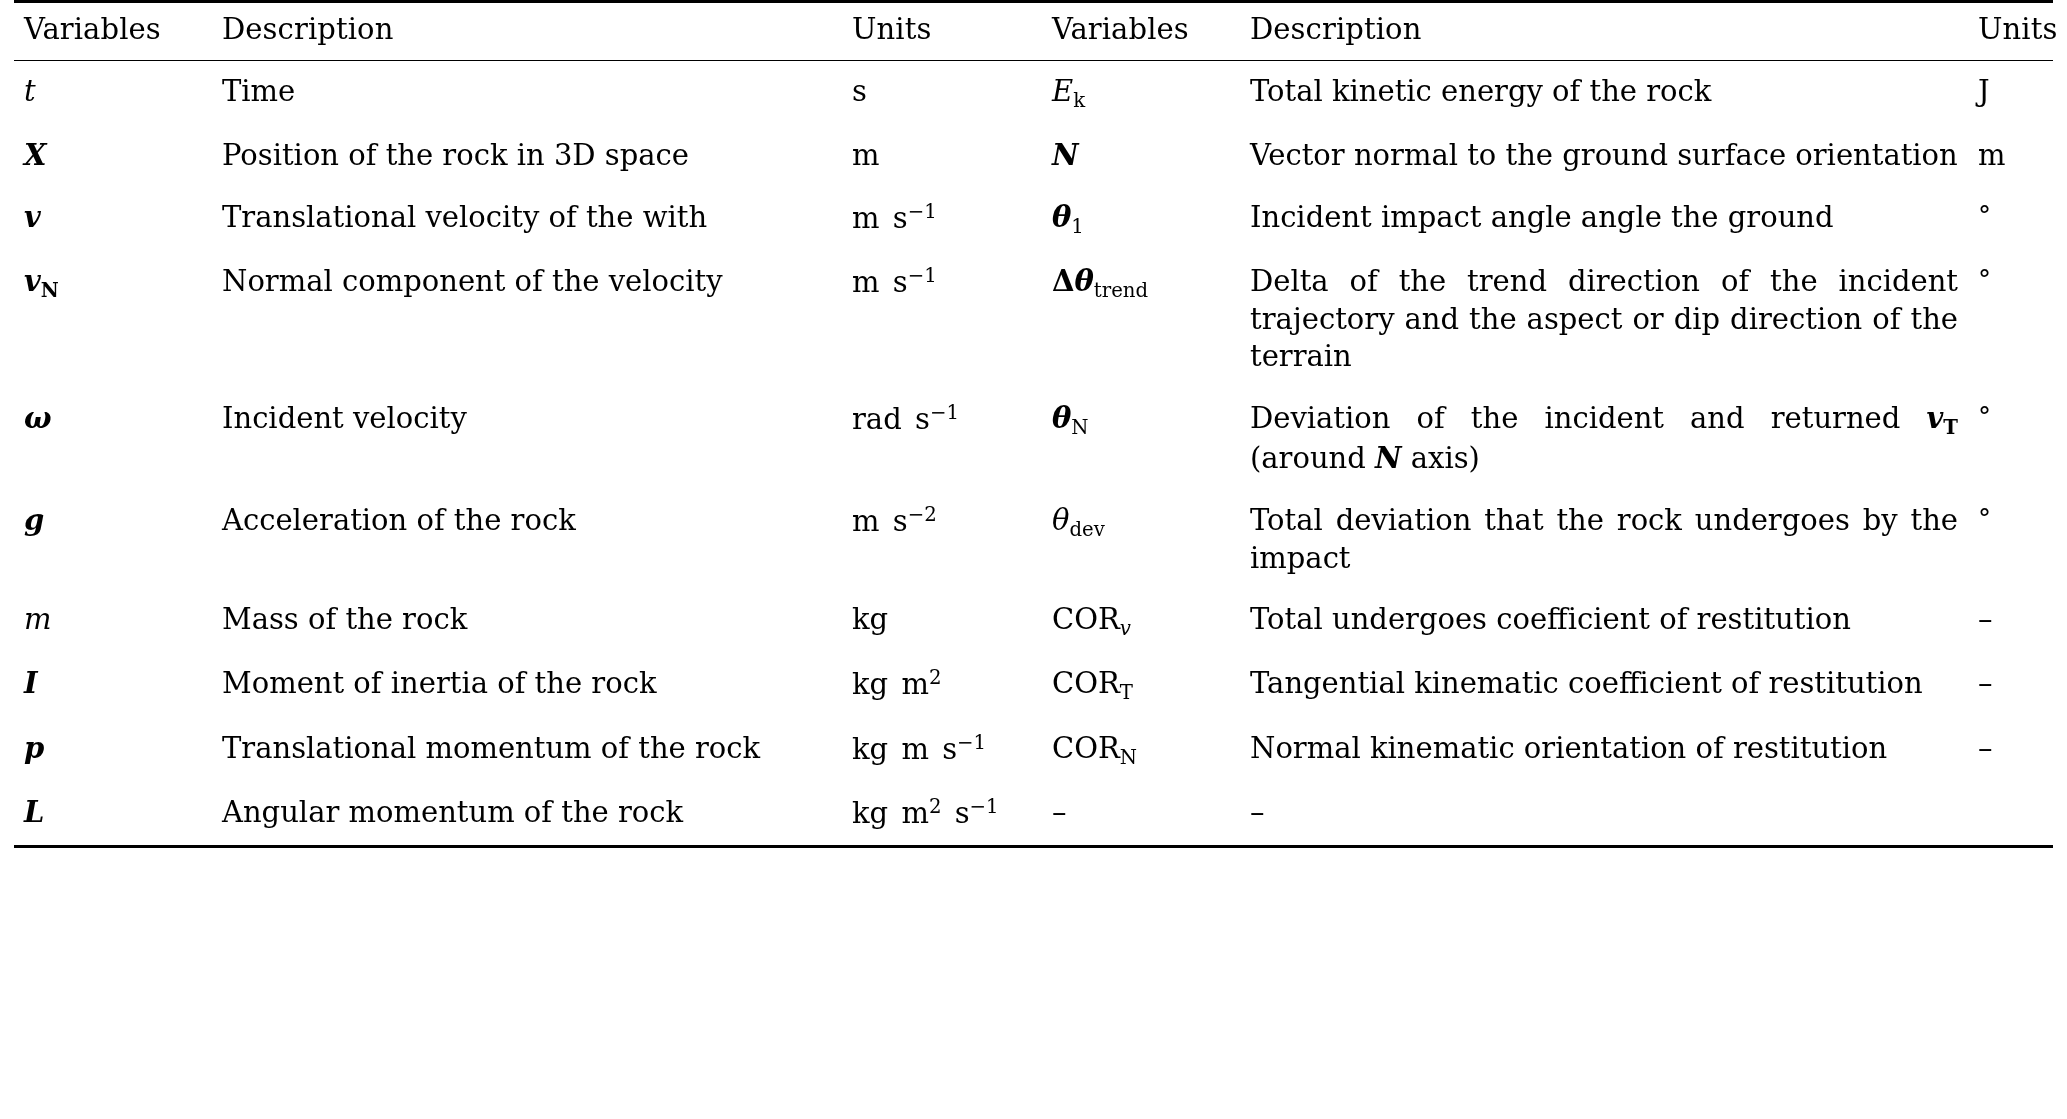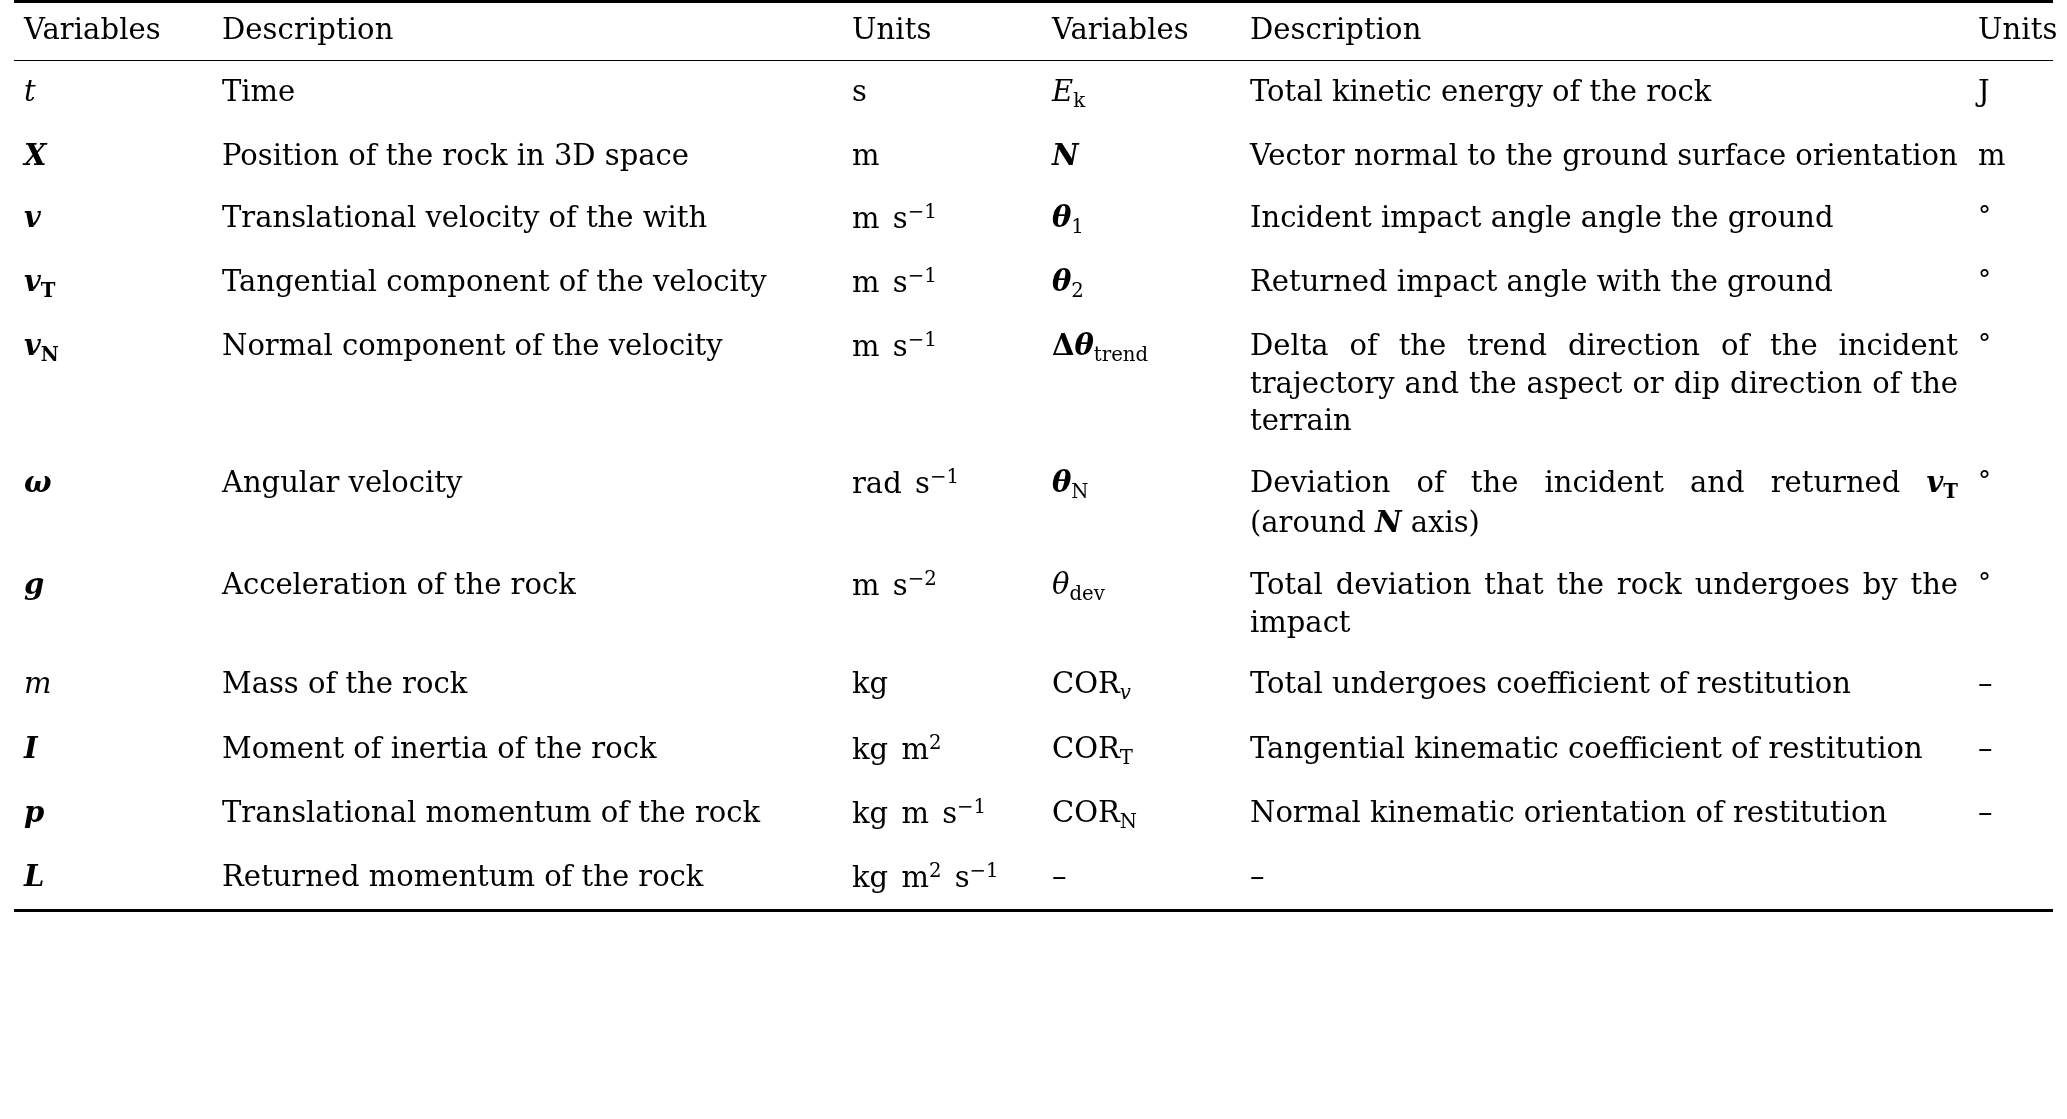--- a/index.html
+++ b/index.html
@@ -129,41 +129,33 @@
 
       <tr>
         <td class="var"><span class="bi">v</span></td>
         <td class="desc">Translational velocity of the with</td>
         <td class="unit">m<span class="thin"></span> s<sup>−1</sup></td>
         <td class="var"><span class="bi">θ</span><sub>1</sub></td>
         <td class="desc">Incident impact angle angle the ground</td>
         <td class="unit deg">°</td>
       </tr>
 
-      <tr>
-        <td class="var"><span class="bi">v</span><sub class="bu">T</sub></td>
-        <td class="desc">Tangential component of the velocity</td>
-        <td class="unit">m<span class="thin"></span> s<sup>−1</sup></td>
-        <td class="var"><span class="bi">θ</span><sub>2</sub></td>
-        <td class="desc">Returned impact angle with the ground</td>
-        <td class="unit deg">°</td>
-      </tr>
 
       <tr>
         <td class="var"><span class="bi">v</span><sub class="bu">N</sub></td>
         <td class="desc">Normal component of the velocity</td>
         <td class="unit">m<span class="thin"></span> s<sup>−1</sup></td>
         <td class="var"><span class="bu">Δ</span><span class="bi">θ</span><sub>trend</sub></td>
         <td class="desc">Delta of the trend direction of the incident trajectory and the aspect or dip direction of the terrain</td>
         <td class="unit deg">°</td>
       </tr>
 
       <tr>
         <td class="var"><span class="bi">ω</span></td>
-        <td class="desc">Angular velocity</td>
+        <td class="desc">Incident velocity</td>
         <td class="unit">rad<span class="thin"></span> s<sup>−1</sup></td>
         <td class="var"><span class="bi">θ</span><sub>N</sub></td>
         <td class="desc">Deviation of the incident and returned <span class="bi">v</span><sub class="bu">T</sub> (around <span class="bi">N</span> axis)</td>
         <td class="unit deg">°</td>
       </tr>
 
       <tr>
         <td class="var"><span class="bi">g</span></td>
         <td class="desc">Acceleration of the rock</td>
         <td class="unit">m<span class="thin"></span> s<sup>−2</sup></td>
@@ -194,21 +186,21 @@
         <td class="var"><span class="bi">p</span></td>
         <td class="desc">Translational momentum of the rock</td>
         <td class="unit">kg<span class="thin"></span> m<span class="thin"></span> s<sup>−1</sup></td>
         <td class="var">COR<sub>N</sub></td>
         <td class="desc">Normal kinematic orientation of restitution</td>
         <td class="unit">–</td>
       </tr>
 
       <tr>
         <td class="var"><span class="bi">L</span></td>
-        <td class="desc">Returned momentum of the rock</td>
+        <td class="desc">Angular momentum of the rock</td>
         <td class="unit">kg<span class="thin"></span> m<sup>2</sup><span class="thin"></span> s<sup>−1</sup></td>
         <td class="var">–</td>
         <td class="desc">–</td>
         <td class="unit"></td>
       </tr>
 
     </tbody>
   </table>
 </div>
 

